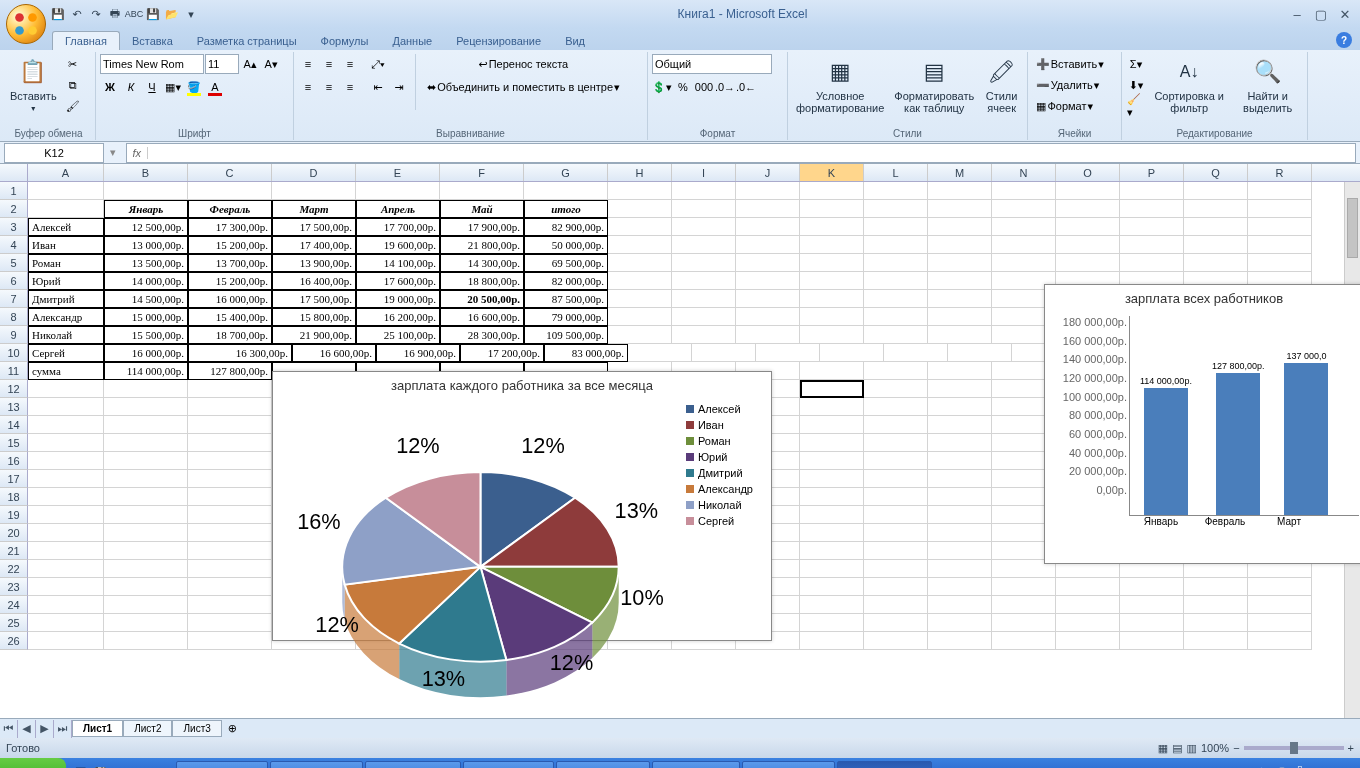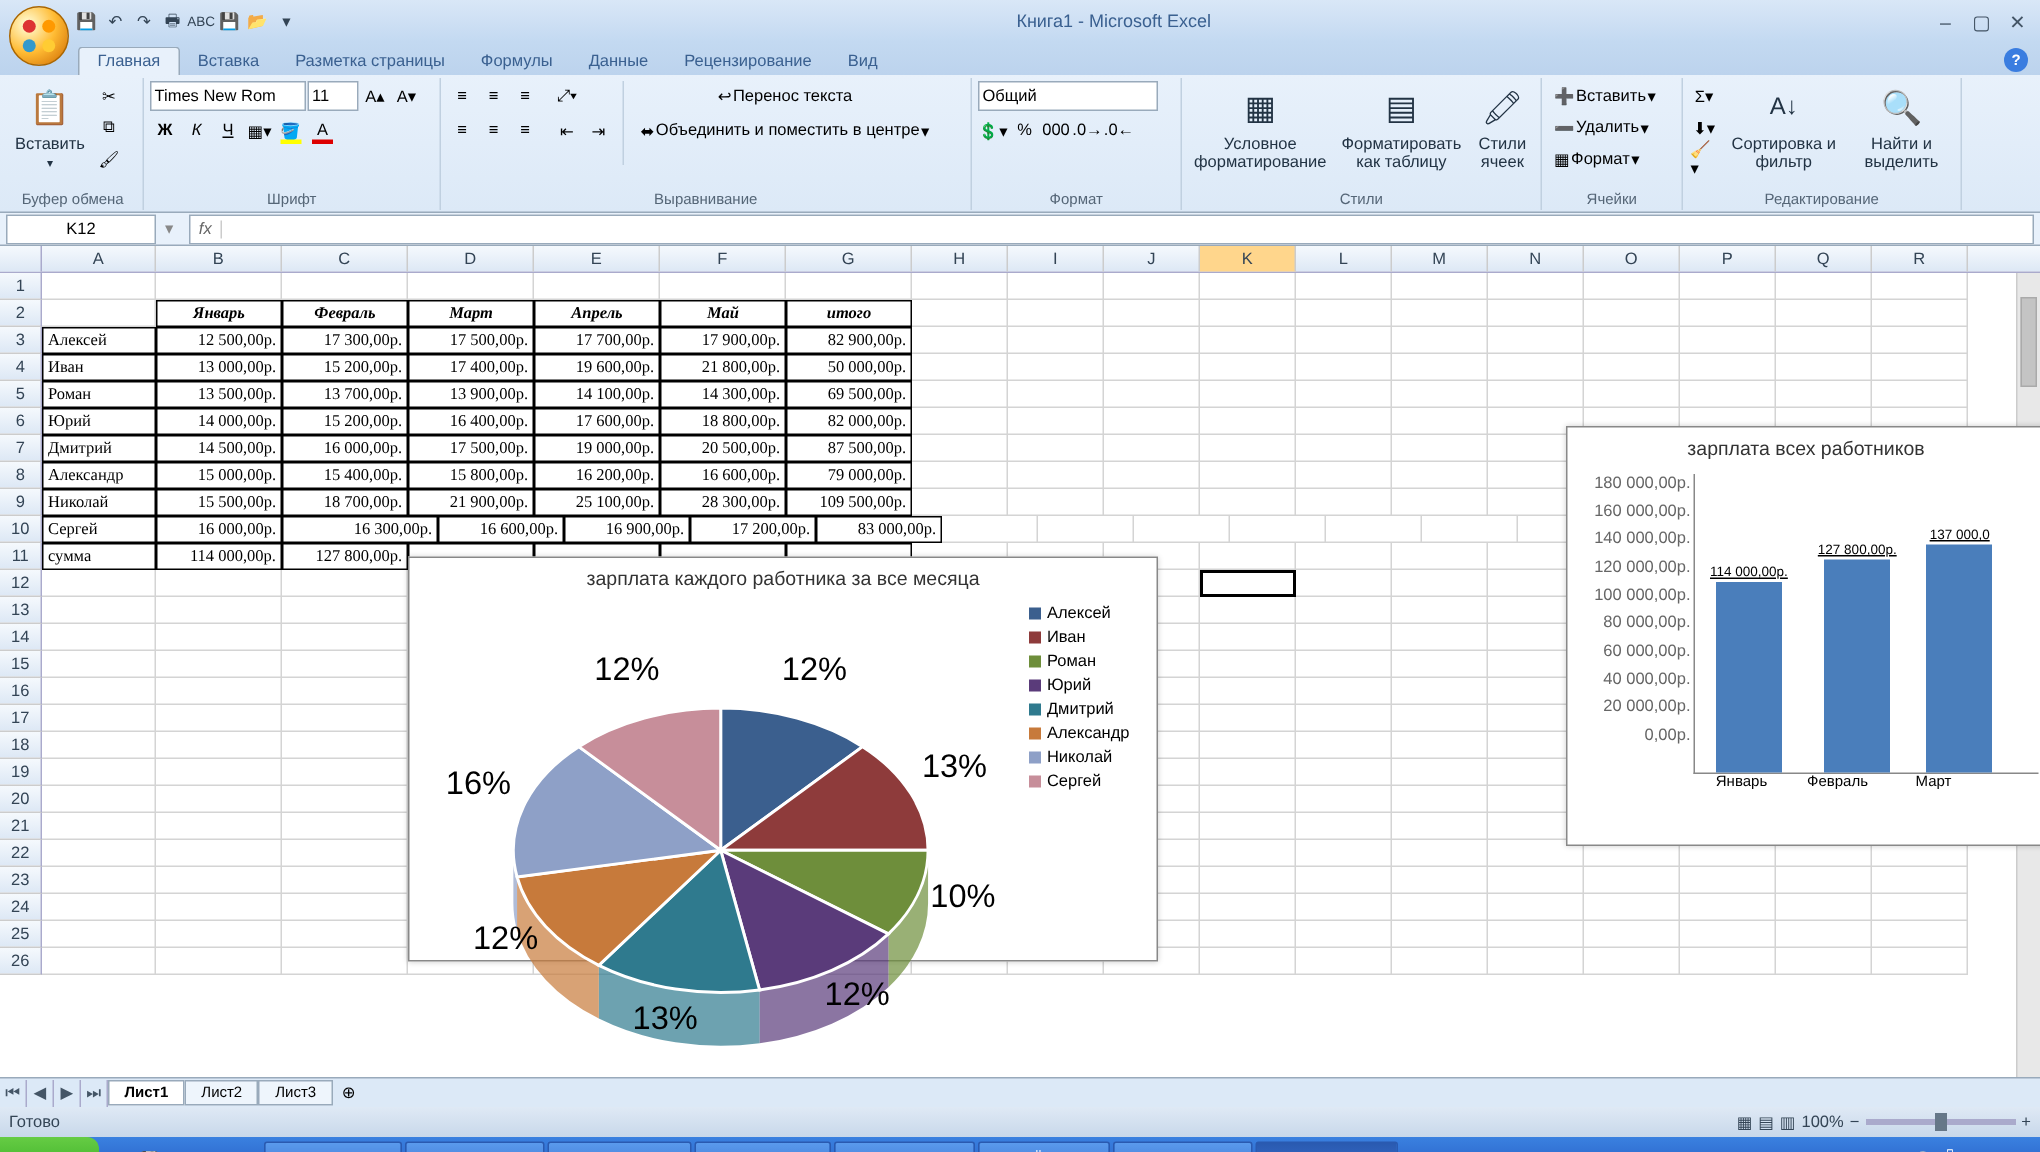--- a/index.html
+++ b/index.html
@@ -46,21 +46,21 @@
 .chart-title{text-align:center;padding:6px;font-size:13px;color:#333;}
 .pie-wrap{display:flex;padding:0 10px;}
 .pie-svg{flex:1;}
 .legend{display:flex;flex-direction:column;gap:4px;padding:4px 8px;font-size:10px;}
 .legend-item{display:flex;align-items:center;gap:4px;}
 .legend-sw{width:8px;height:8px;}
 .bar-chart{padding:4px;}
 .bar-area{display:flex;height:200px;position:relative;padding-left:80px;}
 .y-axis{position:absolute;left:0;top:0;bottom:20px;width:78px;display:flex;flex-direction:column;justify-content:space-between;text-align:right;font-size:9px;color:#666;}
 .bars{flex:1;display:flex;align-items:flex-end;gap:20px;border-left:1px solid #888;border-bottom:1px solid #888;position:relative;padding:0 10px;}
-.bar-col{display:flex;flex-direction:column;align-items:center;gap:2px;text-decoration:underline;}
+.bar-col{display:flex;flex-direction:column;align-items:center;gap:2px;}
 .bar{width:44px;background:#4a7ebb;}
 .sheet-tabs{height:20px;background:#dce9f7;display:flex;align-items:center;border-top:1px solid #9ab;}
 .sheet-nav{display:flex;gap:0;}
 .sheet-nav span{width:18px;height:18px;display:flex;align-items:center;justify-content:center;color:#456;cursor:pointer;border-right:1px solid #aac;}
 .sheet-tab{padding:2px 10px;border:1px solid #9ab;background:#eef5fc;cursor:pointer;font-size:10px;}
 .sheet-tab.active{background:#fff;font-weight:bold;}
 .status-bar{height:20px;background:linear-gradient(#dfe9f5,#c8d8ea);display:flex;align-items:center;padding:0 6px;justify-content:space-between;font-size:10px;color:#345;}
 .zoom{display:flex;align-items:center;gap:4px;}
 .zoom-slider{width:100px;height:4px;background:#aac;position:relative;}
 .zoom-thumb{width:8px;height:12px;background:#678;position:absolute;top:-4px;left:46px;}
@@ -409,21 +409,21 @@
         <div class="cell" style="width: 64px;"></div>
         <div class="cell" style="width: 64px;"></div>
       </div>
       <div class="row-line">
         <div class="rh">7</div>
         <div class="cell bord" style="width: 76px;">Дмитрий</div>
         <div class="cell num bord" style="width: 84px;">14 500,00р.</div>
         <div class="cell num bord" style="width: 84px;">16 000,00р.</div>
         <div class="cell num bord" style="width: 84px;">17 500,00р.</div>
         <div class="cell num bord" style="width: 84px;">19 000,00р.</div>
-        <div class="cell num bord" style="width: 84px;">20 500,00р.</div>
+        <div class="cell num bord" style="width: 84px; font-weight: bold;">20 500,00р.</div>
         <div class="cell num bord" style="width: 84px;">87 500,00р.</div>
         <div class="cell" style="width: 64px;"></div>
         <div class="cell" style="width: 64px;"></div>
         <div class="cell" style="width: 64px;"></div>
         <div class="cell" style="width: 64px;"></div>
         <div class="cell" style="width: 64px;"></div>
         <div class="cell" style="width: 64px;"></div>
         <div class="cell" style="width: 64px;"></div>
         <div class="cell" style="width: 64px;"></div>
         <div class="cell" style="width: 64px;"></div>

